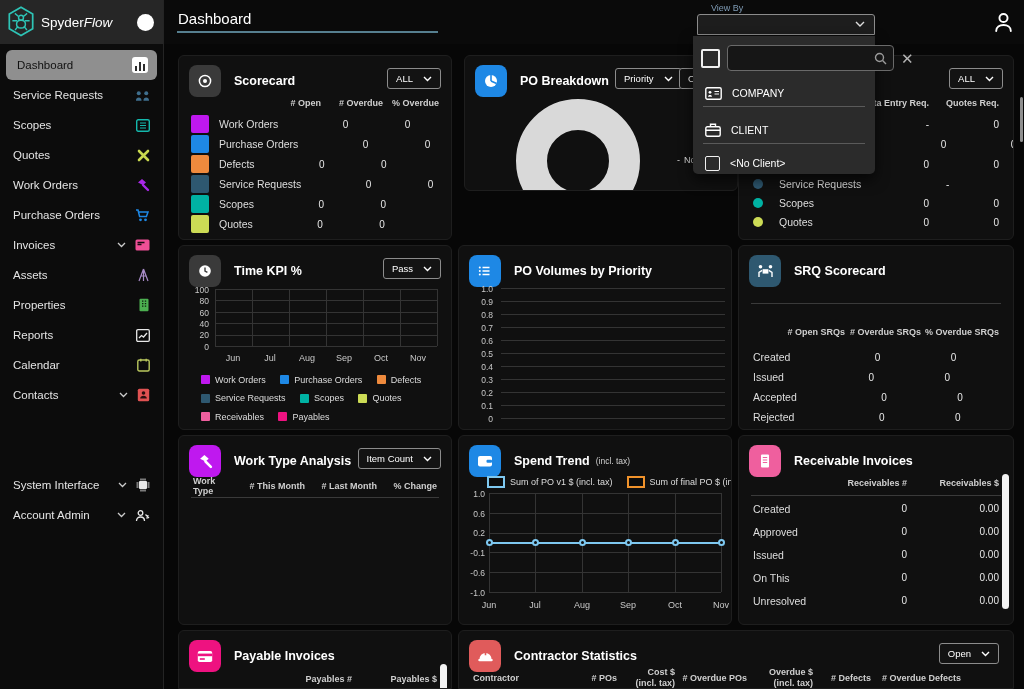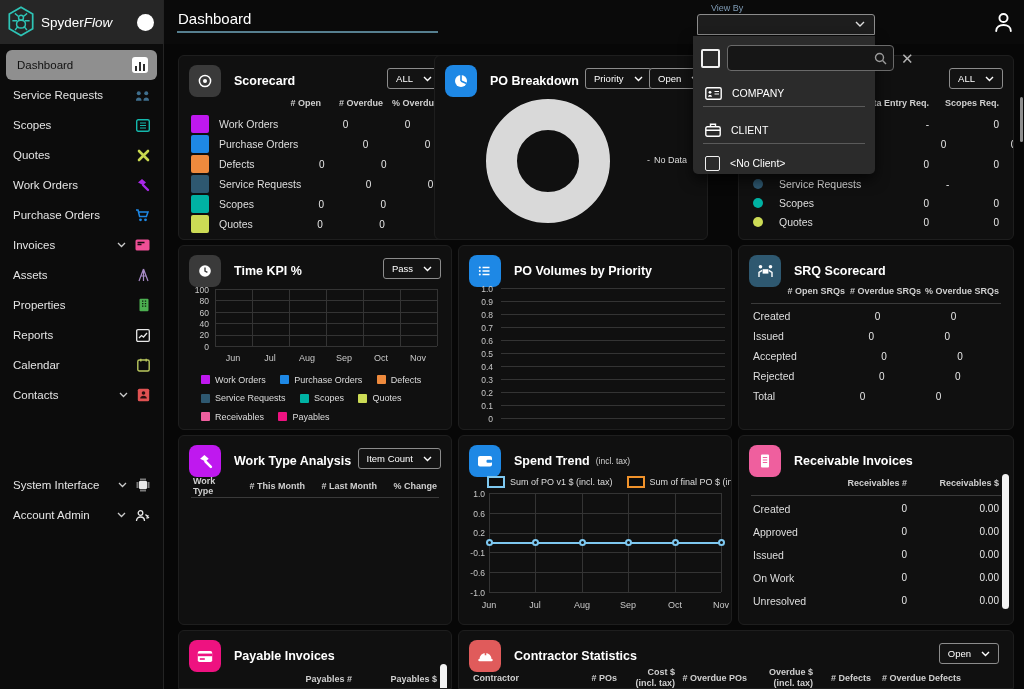--- a/index.html
+++ b/index.html
@@ -37,21 +37,21 @@
   .thead{font-size:9px;font-weight:bold;color:#cfcfcf;}
   .tval{font-size:10px;color:#e8e8e8;}
   .tlbl{font-size:10.5px;color:#dedede;white-space:nowrap;}
   .r{text-align:right;}
   .divider{position:absolute;left:12px;right:12px;height:1px;background:#3a3a3a;}
   .swatch{width:18px;height:18px;border-radius:2px;}
   .dot{width:10px;height:10px;border-radius:50%;}
   
   .g-score{display:grid;grid-template-columns:28px 1fr 70px 62px 56px;align-items:center;padding:0 12px;position:absolute;left:0;right:0;}
   .g-data{display:grid;grid-template-columns:26px 1fr 88px 70px;align-items:center;padding:0 14px;position:absolute;left:0;right:0;}
-  .g-srq{display:grid;grid-template-columns:1fr 90px 76px 78px;align-items:center;padding:0 14px;position:absolute;left:0;right:0;}
+  .g-srq{display:grid;grid-template-columns:1fr 90px 76px 78px;align-items:center;padding:0 14px;position:absolute;left:0;right:0;margin-top:41px;}
   .g-recv{display:grid;grid-template-columns:1fr 80px 92px;align-items:center;padding:0 14px;position:absolute;left:0;right:0;}
   .g-wt{display:grid;grid-template-columns:1fr 75px 72px 60px;align-items:center;padding:0 14px;position:absolute;left:0;right:0;}
   .g-pay{display:grid;grid-template-columns:1fr 80px 85px;align-items:center;padding:0 14px;position:absolute;left:0;right:0;}
   .g-con{display:grid;grid-template-columns:1fr 50px 58px 72px 66px 58px 90px;align-items:center;padding:0 52px 0 14px;position:absolute;left:0;right:0;}
   .h2line{line-height:1.2;}
   
   .plot{position:absolute;}
   .hline{position:absolute;left:0;right:0;height:1px;background:#343434;}
   .vline{position:absolute;top:0;bottom:0;width:1px;background:#343434;}
   .ytick{position:absolute;font-size:8.5px;color:#c9c9c9;text-align:right;width:26px;}
@@ -309,21 +309,21 @@
       </div>
     <div class="g-score" style="top:158px;height:20px">
         <span class="swatch" style="background-color: rgb(204, 219, 85);"></span>
         <span class="tlbl">Quotes</span>
         <span class="tval r">0</span>
         <span class="tval r">0</span>
         <span class="tval r"></span>
       </div>
   </section>
 
-  <section class="card" style="left:434px;top:55px;width:274px;height:185px">
+  <section class="card" style="left:464px;top:55px;width:274px;height:136px">
     <div class="chead">
       <span class="cicon" style="background:#1e88e5">
           <svg width="16" height="16" viewBox="0 0 16 16">
             <circle cx="8" cy="8" r="6" fill="#fff"></circle>
             <path d="M8 8V1.6M8 8l5.6 2.6" stroke="#1e88e5" stroke-width="1.6" fill="none"></path>
           </svg>
         </span>
       <span class="ctitle">PO Breakdown</span>
     </div>
     <div class="sel" style="left:150px;top:12px">
@@ -349,21 +349,21 @@
     <div class="sel" style="right:10px;top:12px">
         <span>ALL</span>
         <svg width="9" height="6" viewBox="0 0 9 6">
           <path d="M1 1l3.5 3.5L8 1" stroke="#fff" stroke-width="1.4" fill="none"></path>
         </svg>
       </div>
     <div class="g-data thead" style="top:38px;height:18px">
       <span></span>
         <span></span>
         <span class="r">Data Entry Req.</span>
-        <span class="r">Scopes Req.</span>
+        <span class="r">Quotes Req.</span>
     </div>
     <div class="g-data" style="top:58px;height:20px">
         <span class="dot" style="background-color: rgb(191, 24, 239);"></span>
         <span class="tlbl">Work Orders</span>
         <span class="tval r">-</span>
         <span class="tval r">0</span>
       </div>
     <div class="g-data" style="top:78px;height:20px">
         <span class="dot" style="background-color: rgb(30, 136, 229);"></span>
         <span class="tlbl">Purchase Orders</span>
@@ -670,21 +670,21 @@
         <span class="tlbl">Approved</span>
         <span class="tval r">0</span>
         <span class="tval r">0.00</span>
       </div>
     <div class="g-recv" style="top:107px;height:23px">
         <span class="tlbl">Issued</span>
         <span class="tval r">0</span>
         <span class="tval r">0.00</span>
       </div>
     <div class="g-recv" style="top:130px;height:23px">
-        <span class="tlbl">On Work</span>
+        <span class="tlbl">On This</span>
         <span class="tval r">0</span>
         <span class="tval r">0.00</span>
       </div>
     <div class="g-recv" style="top:153px;height:23px">
         <span class="tlbl">Unresolved</span>
         <span class="tval r">0</span>
         <span class="tval r">0.00</span>
       </div>
     <div class="scrollthumb" style="right:4px;top:38px;height:135px"></div>
   </section>

